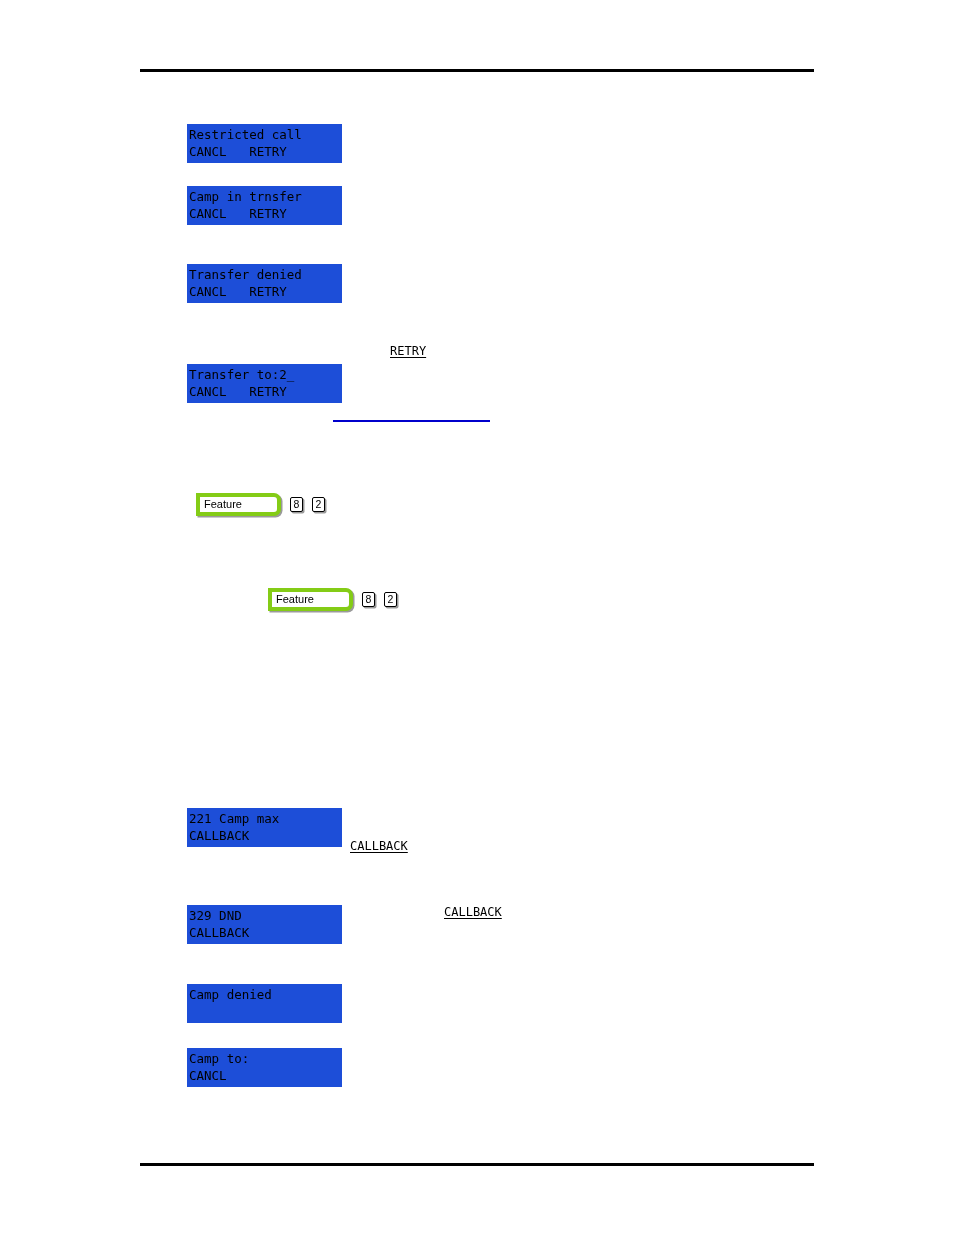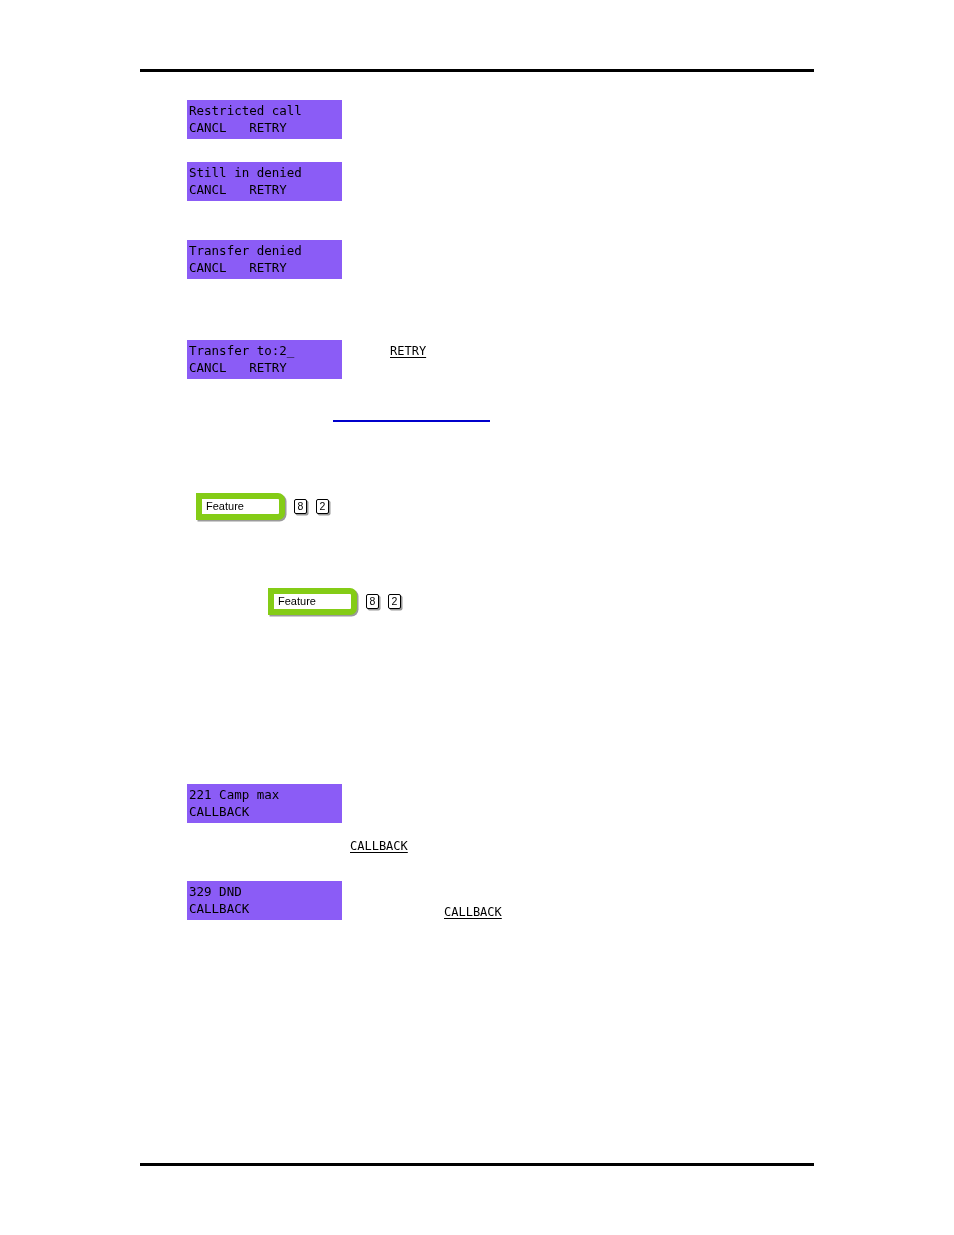--- a/index.html
+++ b/index.html
@@ -29,23 +29,24 @@
   }
   .rule.top    { top: 69px; }
   .rule.bottom { top: 1163px; }
 
   
   .lcd {
     position: absolute;
     left: 187px;
     width: 155px;
     height: 39px;
-    background: #8b5cf6;
+    background: #1d4ed8;
     box-sizing: border-box;
     padding: 2px 0 0 2px;
+    margin-top: 24px;
   }
   .lcd-line {
     font-family: "DejaVu Sans Mono", "Liberation Mono", monospace;
     font-size: 12.5px;
     line-height: 17px;
     color: #000000;
     white-space: pre;
     letter-spacing: 0px;
     -webkit-font-smoothing: none;
   }
@@ -81,21 +82,21 @@
   .keyrow {
     position: absolute;
     display: flex;
     align-items: center;
   }
   .key-feature {
     position: relative;
     height: 15px;
     min-width: 68px;
     padding: 0 5px 0 4px;
-    border: 6px solid #84cc16;
+    border: 4px solid #84cc16;
     border-radius: 0 7px 7px 0;
     background: #ffffff;
     box-shadow: 1.5px 1.5px 0 0 #9a9a9a;
     font-family: "Liberation Sans", sans-serif;
     font-size: 11px;
     line-height: 15px;
     color: #000000;
     box-sizing: content-box;
     white-space: nowrap;
   }
@@ -122,21 +123,21 @@
 
   <div class="rule top"></div>
   <div class="rule bottom"></div>
 
   <div class="lcd" style="top:100px">
     <div class="lcd-line">Restricted call</div>
     <div class="lcd-line softkeys">CANCL   RETRY</div>
   </div>
 
   <div class="lcd" style="top:162px">
-    <div class="lcd-line">Still in denied</div>
+    <div class="lcd-line">Camp in trnsfer</div>
     <div class="lcd-line softkeys">CANCL   RETRY</div>
   </div>
 
   <div class="lcd" style="top:240px">
     <div class="lcd-line">Transfer denied</div>
     <div class="lcd-line softkeys">CANCL   RETRY</div>
   </div>
 
   <div class="lcd" style="top:340px">
     <div class="lcd-line">Transfer to:2_</div>
@@ -146,21 +147,29 @@
   <div class="lcd" style="top:784px">
     <div class="lcd-line">221 Camp max</div>
     <div class="lcd-line softkeys">CALLBACK</div>
   </div>
 
   <div class="lcd" style="top:881px">
     <div class="lcd-line">329 DND</div>
     <div class="lcd-line softkeys">CALLBACK</div>
   </div>
 
+  <div class="lcd" style="top:960px">
+    <div class="lcd-line">Camp denied</div>
+    <div class="lcd-line softkeys"></div>
+  </div>
 
+  <div class="lcd" style="top:1024px">
+    <div class="lcd-line">Camp to:</div>
+    <div class="lcd-line softkeys">CANCL</div>
+  </div>
 
   <span class="xref" style="left:390px; top:344px">RETRY</span>
   <span class="xref" style="left:350px; top:839px">CALLBACK</span>
   <span class="xref" style="left:444px; top:905px">CALLBACK</span>
 
   <span class="bluelink" style="left:333px; top:406px; width:157px"> </span>
 
   <div class="keyrow" style="left:196px; top:493px">
     <span class="key-feature">Feature</span>
     <span class="key-digit">8</span>

